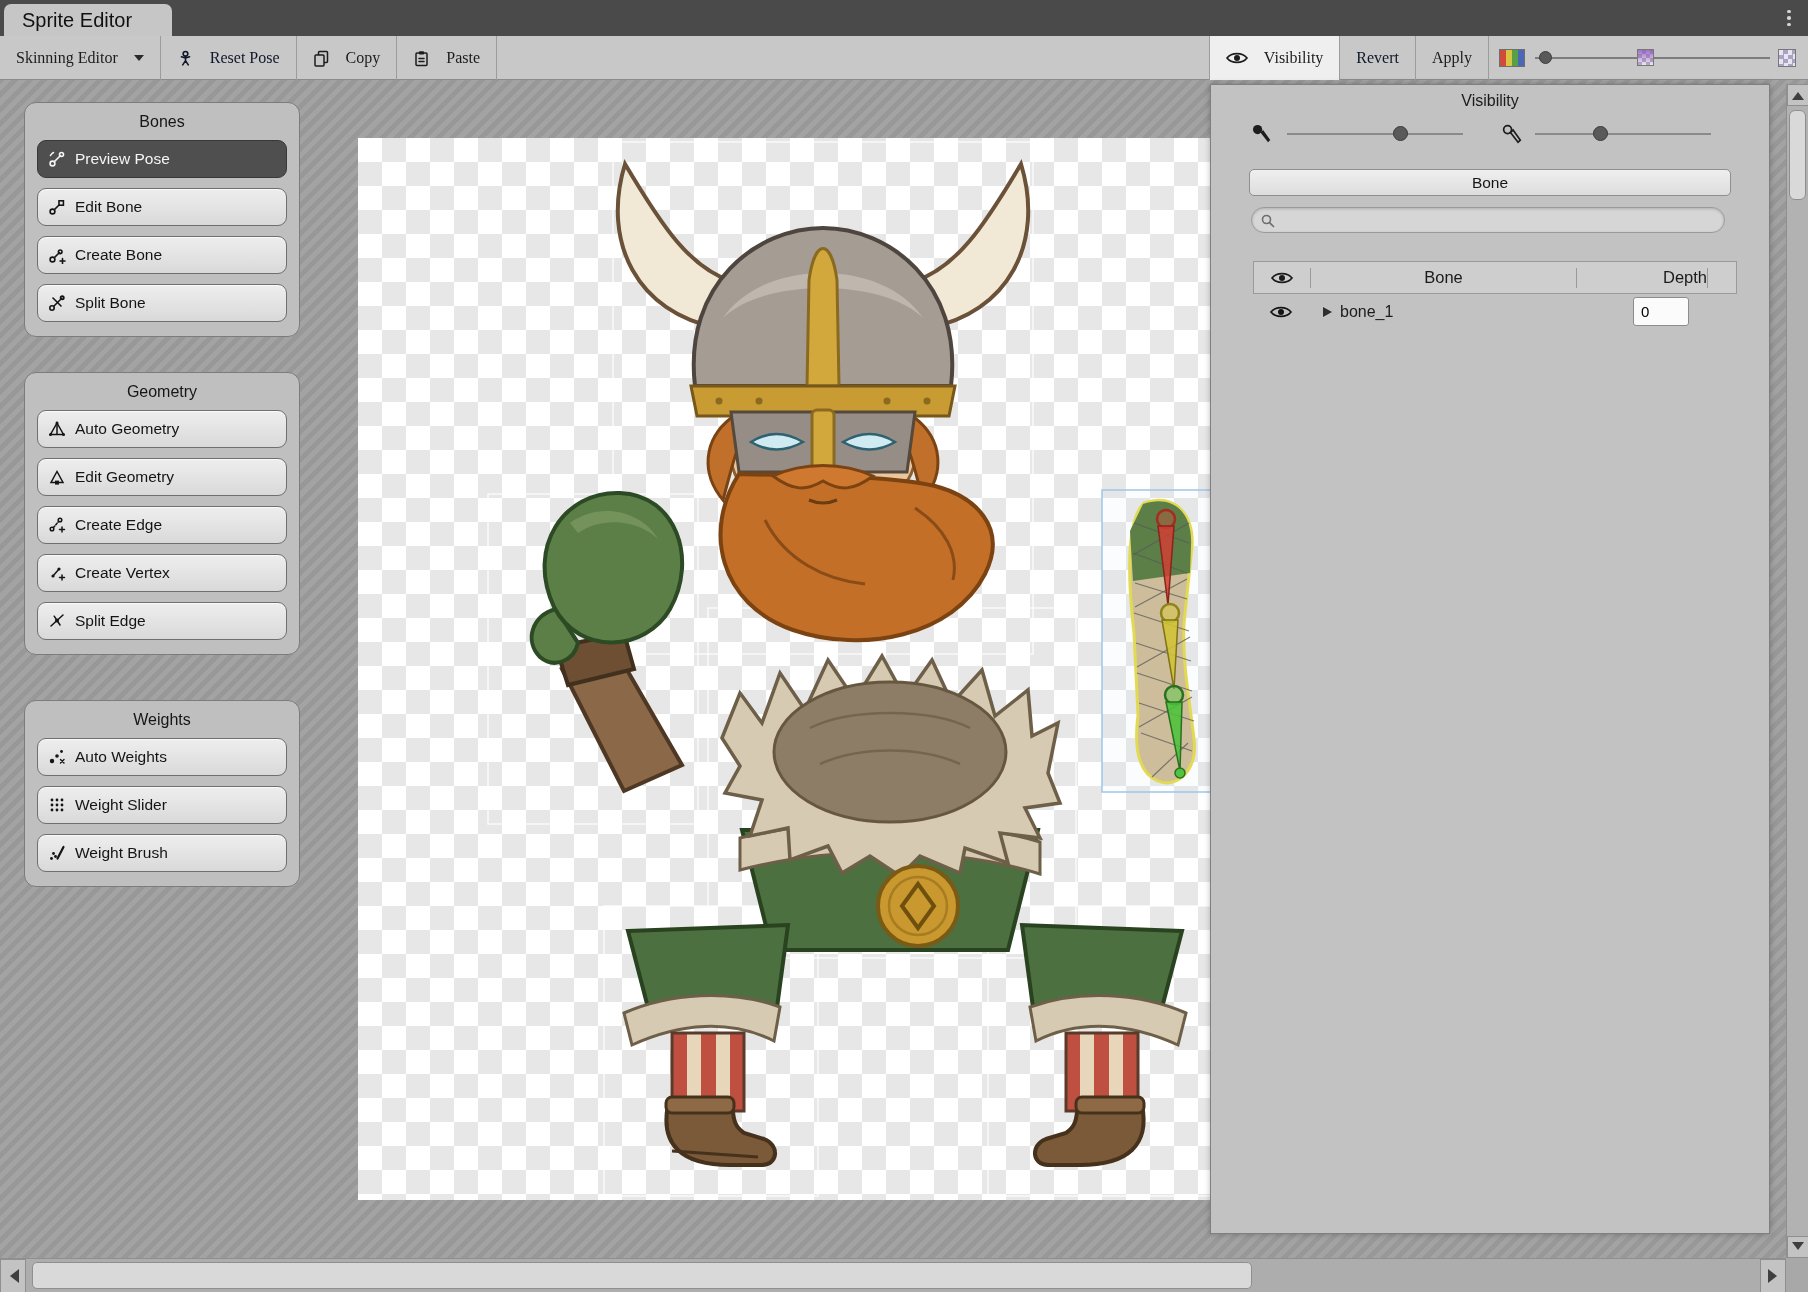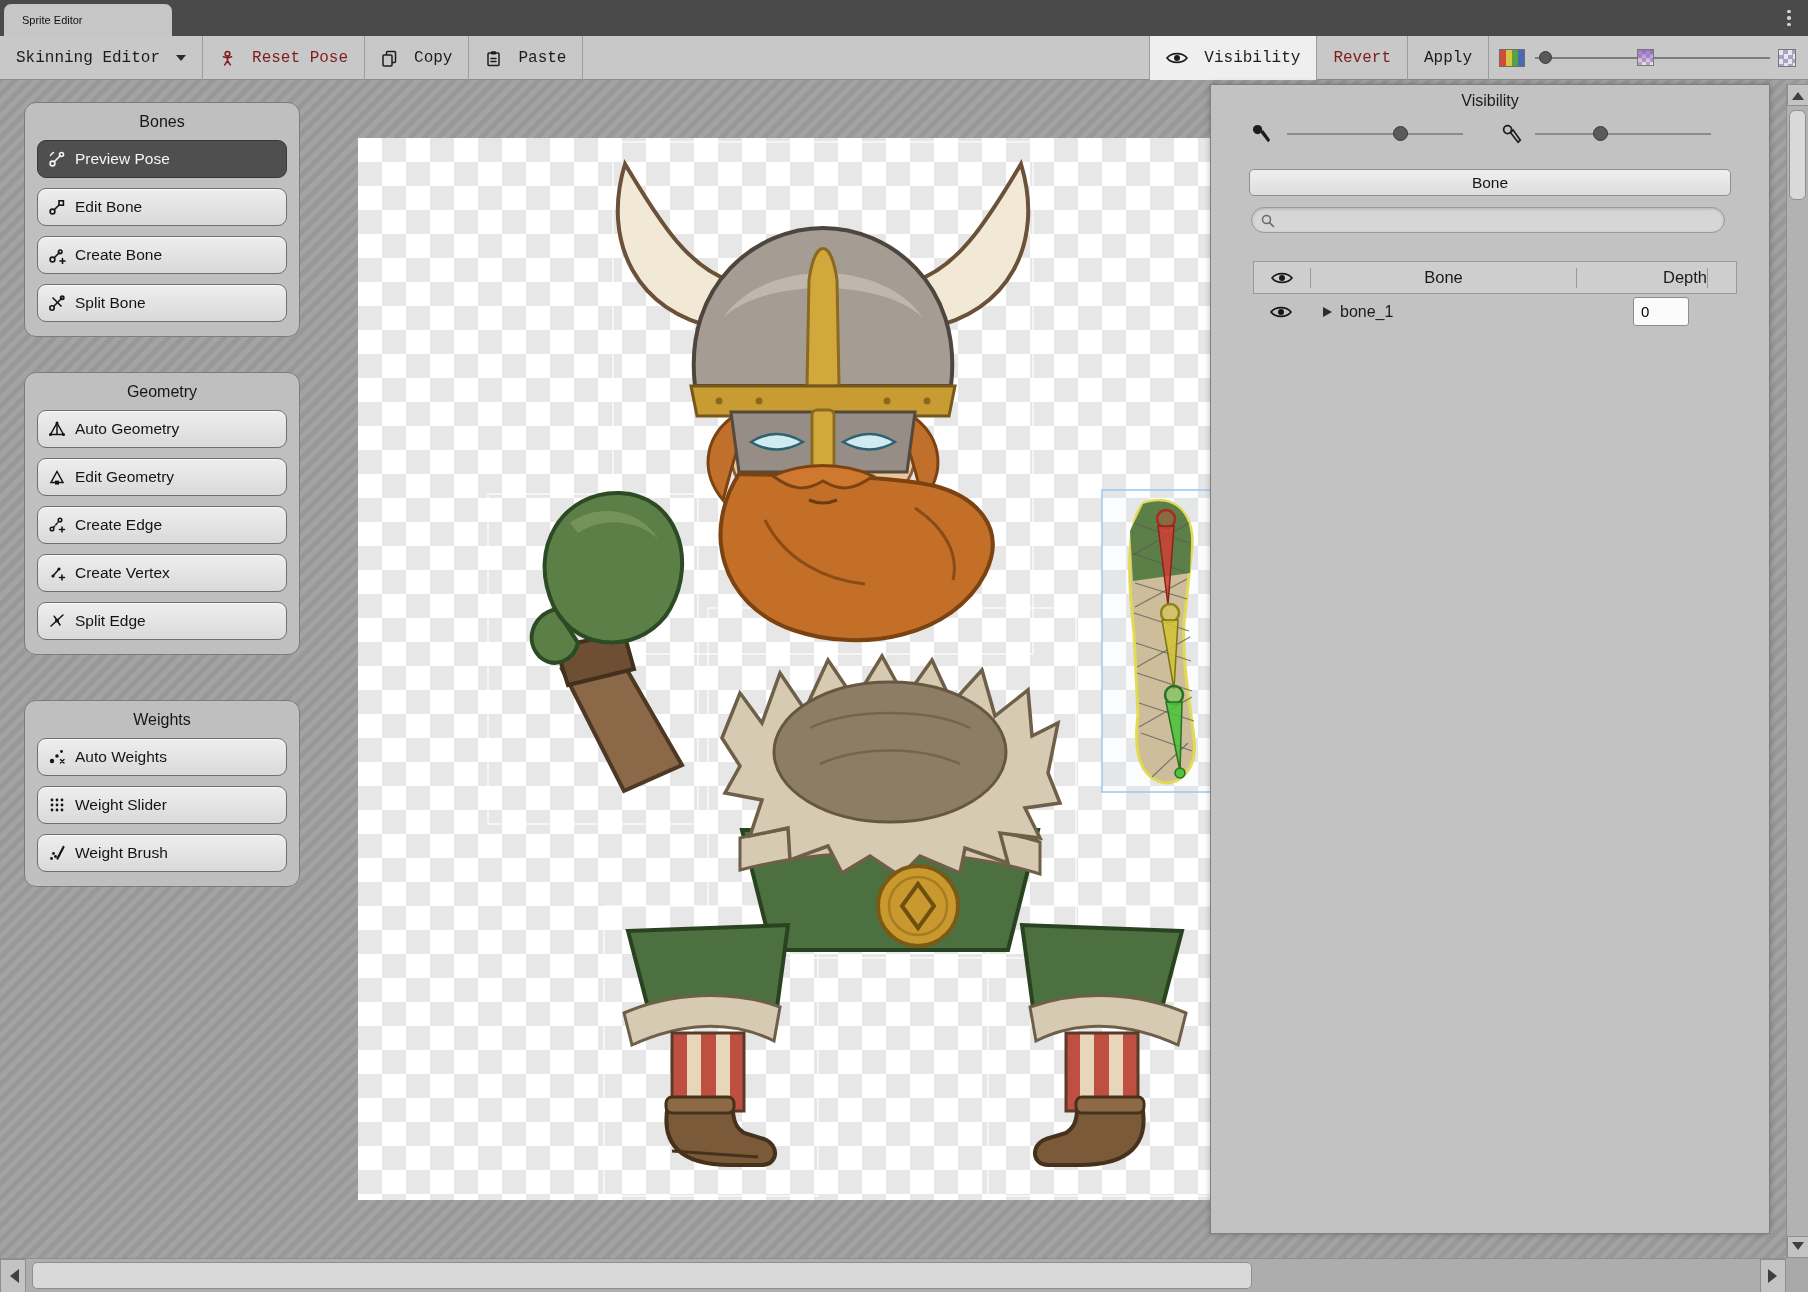--- a/index.html
+++ b/index.html
@@ -3,32 +3,32 @@
 <meta charset="utf-8">
 <style>
   * { margin:0; padding:0; box-sizing:border-box; }
   html,body { width:1808px; height:1292px; overflow:hidden; }
   body { font-family:"Liberation Sans", sans-serif; font-size:15px; color:#1c1c1c; background:#9a9a9a; }
   .app { position:relative; width:1808px; height:1292px; background:repeating-linear-gradient(135deg,#a3a3a3 0 5px,#989898 5px 10px); }
 
   
   .tabbar { position:absolute; left:0; top:0; width:1808px; height:36px; background:#4a4a4a; }
   .tab { position:absolute; left:4px; top:4px; height:32px; min-width:168px; background:#c6c6c6; border-radius:7px 7px 0 0;
-         display:flex; align-items:center; padding:0 18px; font-size:11px; color:#111; }
+         display:flex; align-items:center; padding:0 18px; font-size:20px; color:#111; }
   .tab-more { position:absolute; right:8px; top:7px; width:22px; height:22px; display:flex; flex-direction:column; gap:3px; align-items:center; justify-content:center; }
   .tab-more i { width:3.5px; height:3.5px; border-radius:50%; background:#d4d4d4; }
 
   
   .toolbar { position:absolute; left:0; top:36px; width:1808px; height:44px; background:#c8c8c8; border-bottom:1px solid #8b8b8b; }
   .tb-left, .tb-right { position:absolute; top:0; height:44px; display:flex; align-items:center; }
   .tb-left { left:0; }
   .tb-right { right:0; }
   .tb-sep { width:1px; height:44px; background:#9c9c9c; }
-  .tb-item { display:flex; align-items:center; gap:16px; padding:0 16px; height:44px; font-size:16px; background:none; border:none; font-family:Liberation Mono, monospace; color:#1c1c1c; }
-  .tb-item.disabled { color:#7f1d1d; }
+  .tb-item { display:flex; align-items:center; gap:16px; padding:0 16px; height:44px; font-size:16px; background:none; border:none; font-family:Liberation Serif, serif; color:#1c1c1c; }
+  .tb-item.disabled { color:#0f172a; }
   .caret { width:0; height:0; border:5px solid transparent; border-top:6px solid #2a2a2a; margin-top:5px; }
   .tb-item.active { background:#efefef; border-left:1px solid #9c9c9c; border-right:1px solid #9c9c9c; }
   .tb-icon { display:flex; }
   .tb-icon svg { display:block; }
   .swatch-btn { width:26px; height:18px; display:flex; border:1px solid #6e6e6e; margin:0 10px; background:#fff; }
   .swatch-btn i { flex:1; }
   .tb-slider { position:relative; width:235px; height:44px; }
   .tb-slider .line { position:absolute; left:0; right:0; top:21px; height:2px; background:#7d7d7d; }
   .tb-slider .handle { position:absolute; left:4px; top:15px; width:13px; height:13px; border-radius:50%; background:#595959; border:1px solid #3c3c3c; }
   .mini-thumb { position:absolute; left:102px; top:13px; width:17px; height:17px; border:1px solid #777;

